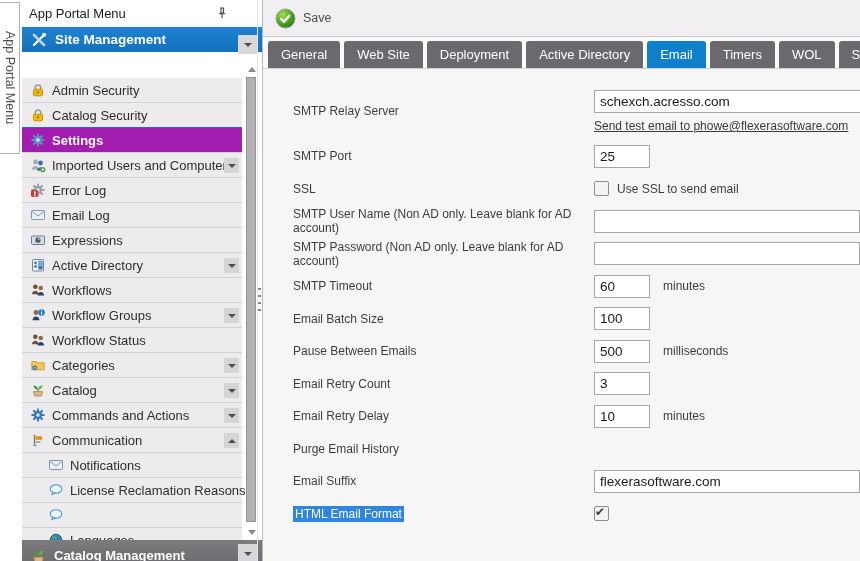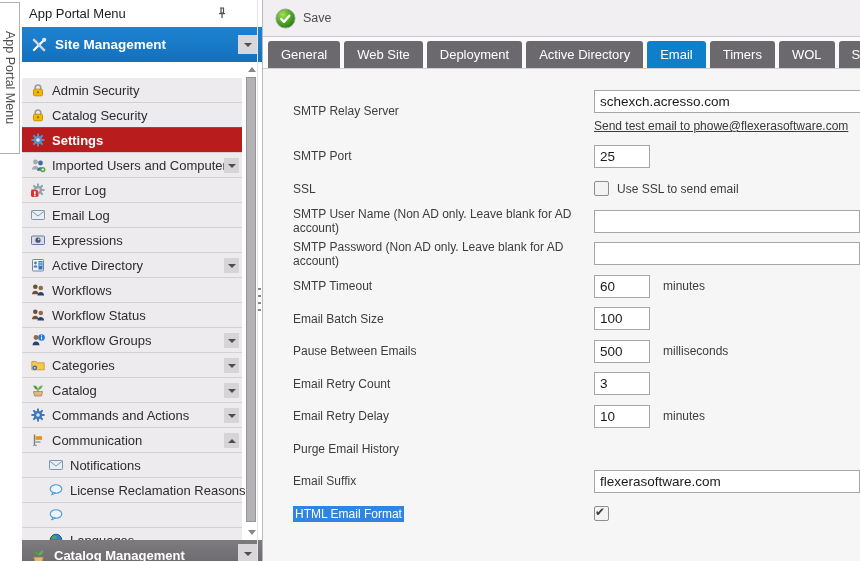--- a/index.html
+++ b/index.html
@@ -9,32 +9,32 @@
   .rail{position:absolute;left:0;top:0;width:22px;height:561px;background:#fff;}
   .vtab{position:absolute;left:0;top:2px;width:20px;height:152px;background:#fff;
         border:1px solid #b5b2b6;border-left:none;box-sizing:border-box;
         writing-mode:vertical-rl;color:#4f4f4f;font-size:12.5px;
         display:flex;align-items:center;justify-content:center;}
   
   .sidebar{position:absolute;left:22px;top:0;width:240px;height:561px;background:#fff;}
   .sb-header{height:27px;display:flex;align-items:center;padding-left:7px;position:relative;
              font-size:13px;color:#1c1c1c;background:#fff;}
   .sb-header .pin{position:absolute;right:32px;top:5px;width:16px;height:16px;}
-  .sb-section{height:35px;background:linear-gradient(#1e82d2,#1371bd);display:flex;align-items:center;
+  .sb-section{height:25px;background:linear-gradient(#1e82d2,#1371bd);display:flex;align-items:center;
               padding-left:8px;position:relative;color:#fff;font-size:13.5px;font-weight:bold;}
   .sb-section .sicon{margin-right:7px;}
   .secdrop{position:absolute;right:5px;top:8px;width:19px;height:19px;background:#d9d7da;
            display:flex;align-items:center;justify-content:center;cursor:pointer;}
   .items{position:absolute;left:0;top:78px;width:220px;}
   .srow{height:24px;background:#edebee;border-top:1px solid #d3d0d4;display:flex;align-items:center;
         padding-left:8px;position:relative;cursor:pointer;}
   .srow:first-child{border-top:none;}
   .srow .sicon{width:16px;height:16px;margin-right:6px;flex:none;}
   .srow .slbl{font-size:13px;color:#2d2d2d;white-space:nowrap;}
-  .srow.sel{background:#b91c1c;border-top-color:#1572bb;}
+  .srow.sel{background:#a21caf;border-top-color:#1572bb;}
   .srow.sel .slbl{color:#fff;font-weight:bold;}
   .srow.ind{padding-left:26px;}
   .sdrop{position:absolute;right:3px;top:5px;width:15px;height:15px;background:#d6d4d7;
          display:flex;align-items:center;justify-content:center;cursor:pointer;}
   .tri{width:0;height:0;border-left:4px solid transparent;border-right:4px solid transparent;}
   .tri-down{border-top:4px solid #4f4d51;}
   .tri-up{border-bottom:4px solid #4f4d51;}
   .sicon svg{width:100%;height:100%;display:block;}
   .sb-footer{position:absolute;left:0;top:540px;width:240px;height:30px;
              background:linear-gradient(#7d7b7e,#68666a);display:flex;align-items:center;
@@ -235,42 +235,42 @@
             <path d="M2 12.3c0-2.3 1.5-3.6 3.3-3.6s3.3 1.3 3.3 3.6z" fill="#6d5138"></path>
             <circle cx="10.8" cy="6" r="2.3" fill="#8f6b47"></circle>
             <path d="M7.5 13.6c0-2.3 1.5-3.6 3.3-3.6s3.3 1.3 3.3 3.6z" fill="#24456b"></path>
           </svg>
         </span>
         <span class="slbl">Workflows</span>
       </div>
       <div class="srow">
         <span class="sicon">
           <svg viewBox="0 0 16 16">
-            <circle cx="5.3" cy="4.8" r="2.3" fill="#6d5138"></circle>
-            <path d="M2 12.3c0-2.3 1.5-3.6 3.3-3.6s3.3 1.3 3.3 3.6z" fill="#6d5138"></path>
-            <circle cx="10.8" cy="6" r="2.3" fill="#8f6b47"></circle>
-            <path d="M7.5 13.6c0-2.3 1.5-3.6 3.3-3.6s3.3 1.3 3.3 3.6z" fill="#24456b"></path>
-          </svg>
-        </span>
-        <span class="slbl">Workflow Status</span>
-      </div>
-      <div class="srow">
-        <span class="sicon">
-          <svg viewBox="0 0 16 16">
             <circle cx="6" cy="5.5" r="2.4" fill="#8f6b47"></circle>
             <path d="M2.5 13.3c0-2.3 1.6-3.7 3.5-3.7s3.5 1.4 3.5 3.7z" fill="#24456b"></path>
             <circle cx="11.5" cy="5.5" r="3.3" fill="#1e7ad2"></circle>
             <rect x="11" y="4.8" width="1.1" height="2.8" fill="#fff"></rect>
             <rect x="11" y="3.3" width="1.1" height="1" fill="#fff"></rect>
           </svg>
         </span>
         <span class="slbl">Workflow Groups</span>
         <span class="sdrop">
           <i class="tri tri-down"></i>
         </span>
+      </div>
+      <div class="srow">
+        <span class="sicon">
+          <svg viewBox="0 0 16 16">
+            <circle cx="5.3" cy="4.8" r="2.3" fill="#6d5138"></circle>
+            <path d="M2 12.3c0-2.3 1.5-3.6 3.3-3.6s3.3 1.3 3.3 3.6z" fill="#6d5138"></path>
+            <circle cx="10.8" cy="6" r="2.3" fill="#8f6b47"></circle>
+            <path d="M7.5 13.6c0-2.3 1.5-3.6 3.3-3.6s3.3 1.3 3.3 3.6z" fill="#24456b"></path>
+          </svg>
+        </span>
+        <span class="slbl">Workflow Status</span>
       </div>
       <div class="srow">
         <span class="sicon">
           <svg viewBox="0 0 16 16">
             <path d="M1.8 4.5V12.8h12.4V5.8H7.5L6.2 4.5z" fill="#f6c94e" stroke="#c0932a" stroke-width="0.8"></path>
             <circle cx="4.8" cy="10.8" r="2.4" fill="#3a6fb0"></circle>
             <circle cx="4.8" cy="10.8" r="0.9" fill="#d8e6f5"></circle>
           </svg>
         </span>
         <span class="slbl">Categories</span>

